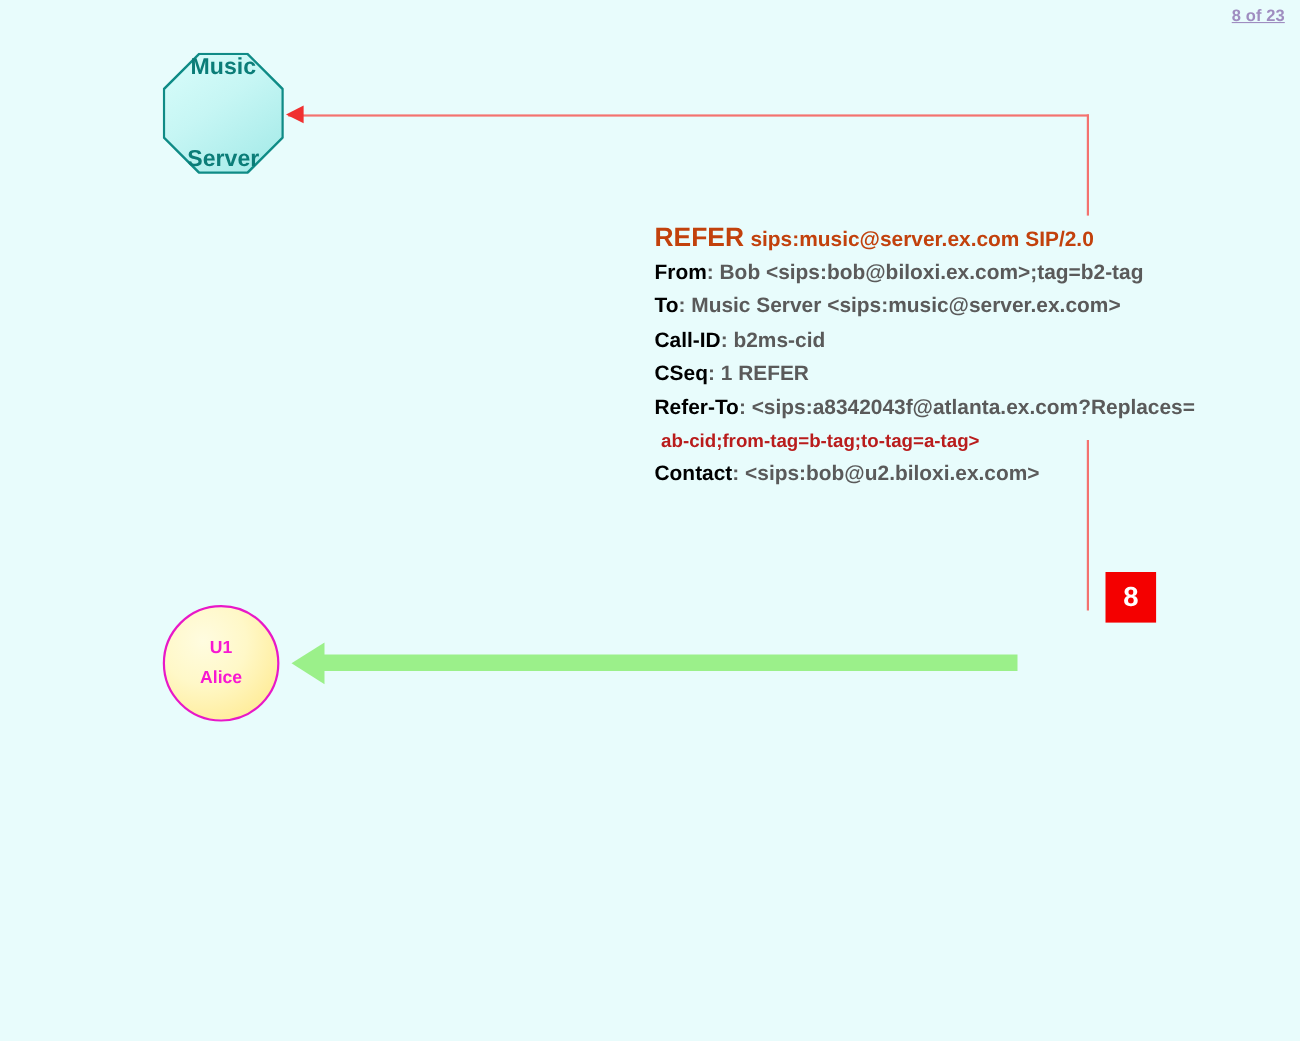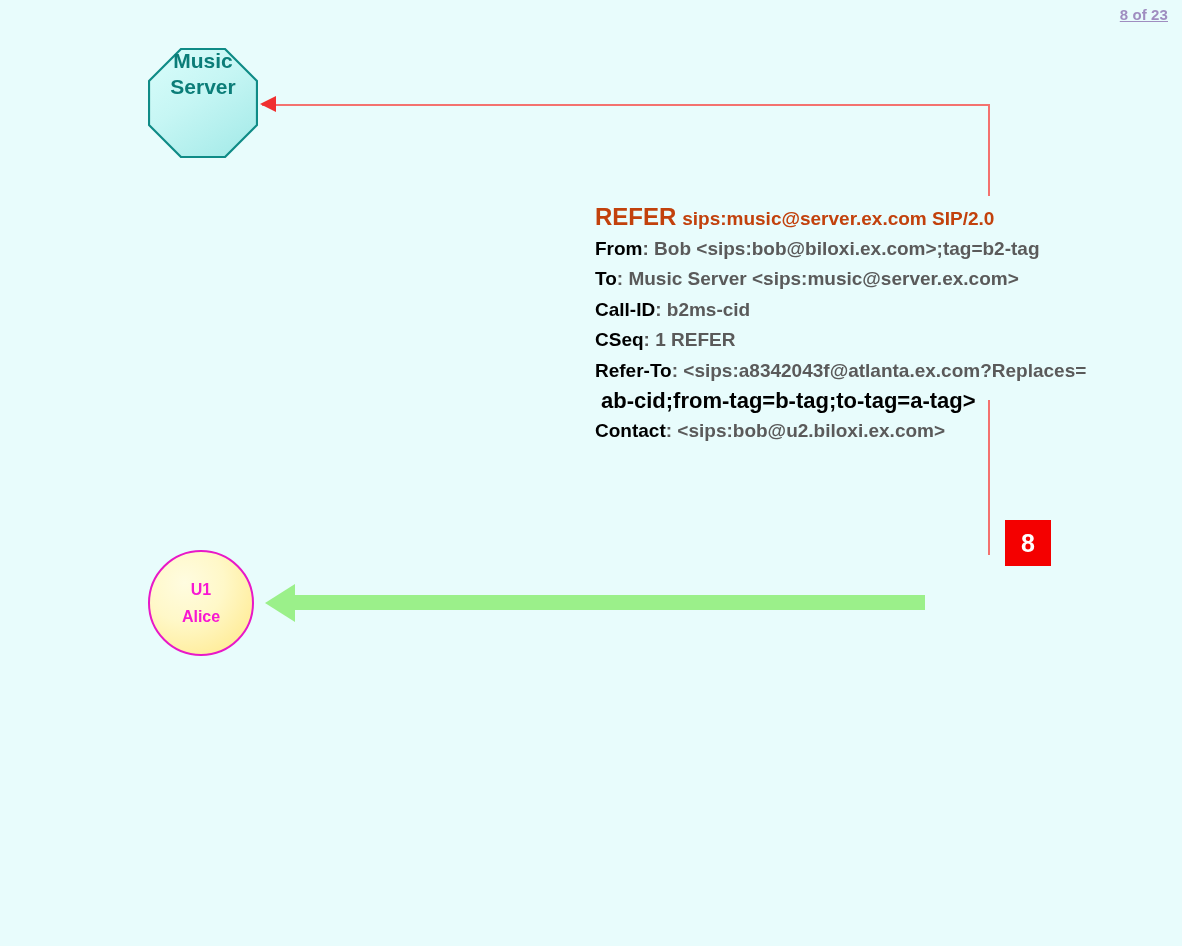--- a/index.html
+++ b/index.html
@@ -45,21 +45,21 @@
   }
   .ms-label {
     position: absolute;
     left: 148px;
     top: 48px;
     width: 110px;
     height: 110px;
     display: flex;
     flex-direction: column;
     align-items: center;
-    justify-content: flex-start;
+    justify-content: space-between;
     font-size: 21px;
     font-weight: bold;
     color: #0b7d78;
     line-height: 26px;
     text-align: center;
   }
 
   
   .circle {
     position: absolute;
@@ -179,23 +179,23 @@
   .sip-start .ruri { font-size: 19px; }
   .sip-line {
     font-size: 19px;
     font-weight: bold;
     color: #5a5a5a;
     line-height: 30.4px;
     white-space: nowrap;
   }
   .sip-line .hname { color: #000000; }
   .sip-cont {
-    font-size: 22px;
-    font-weight: bold;
-    color: #000000;
+    font-size: 17px;
+    font-weight: bold;
+    color: #b91c1c;
     line-height: 30.4px;
     white-space: nowrap;
     padding-left: 6px;
   }
 </style>
 </head>
 <body>
 
 <div id="canvas">
 

